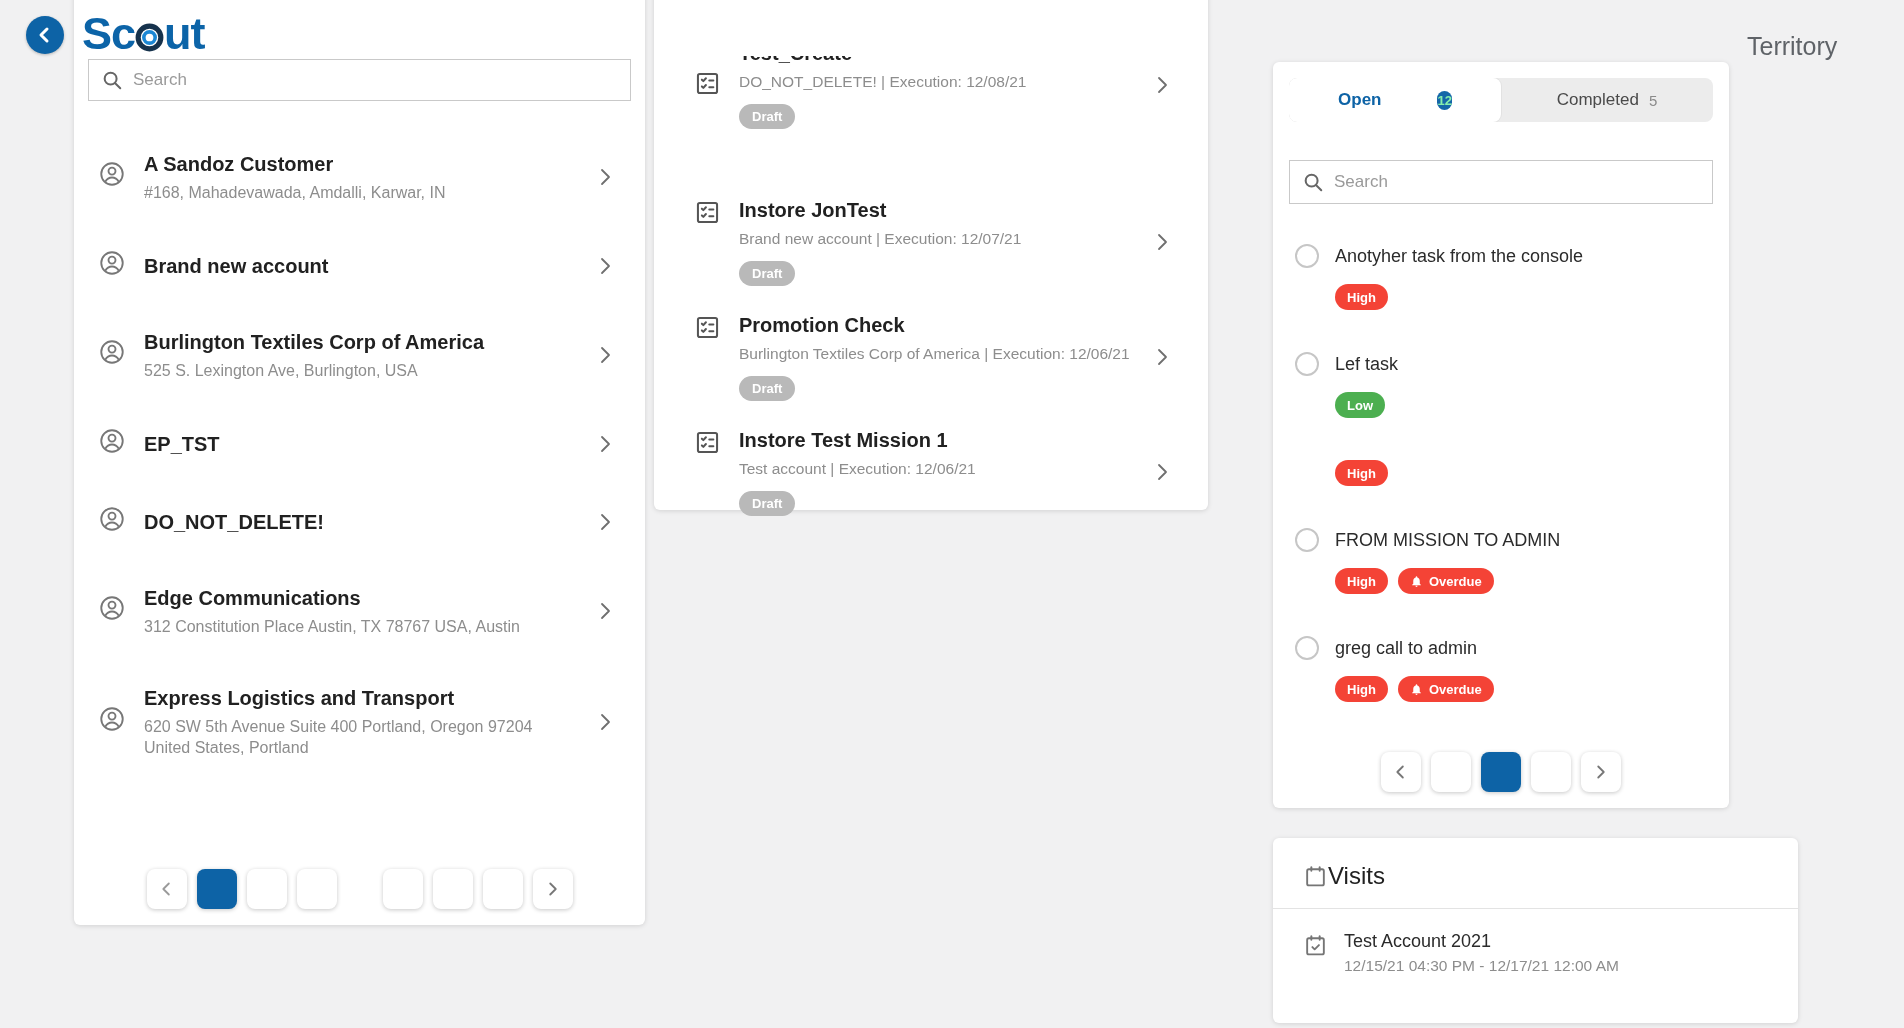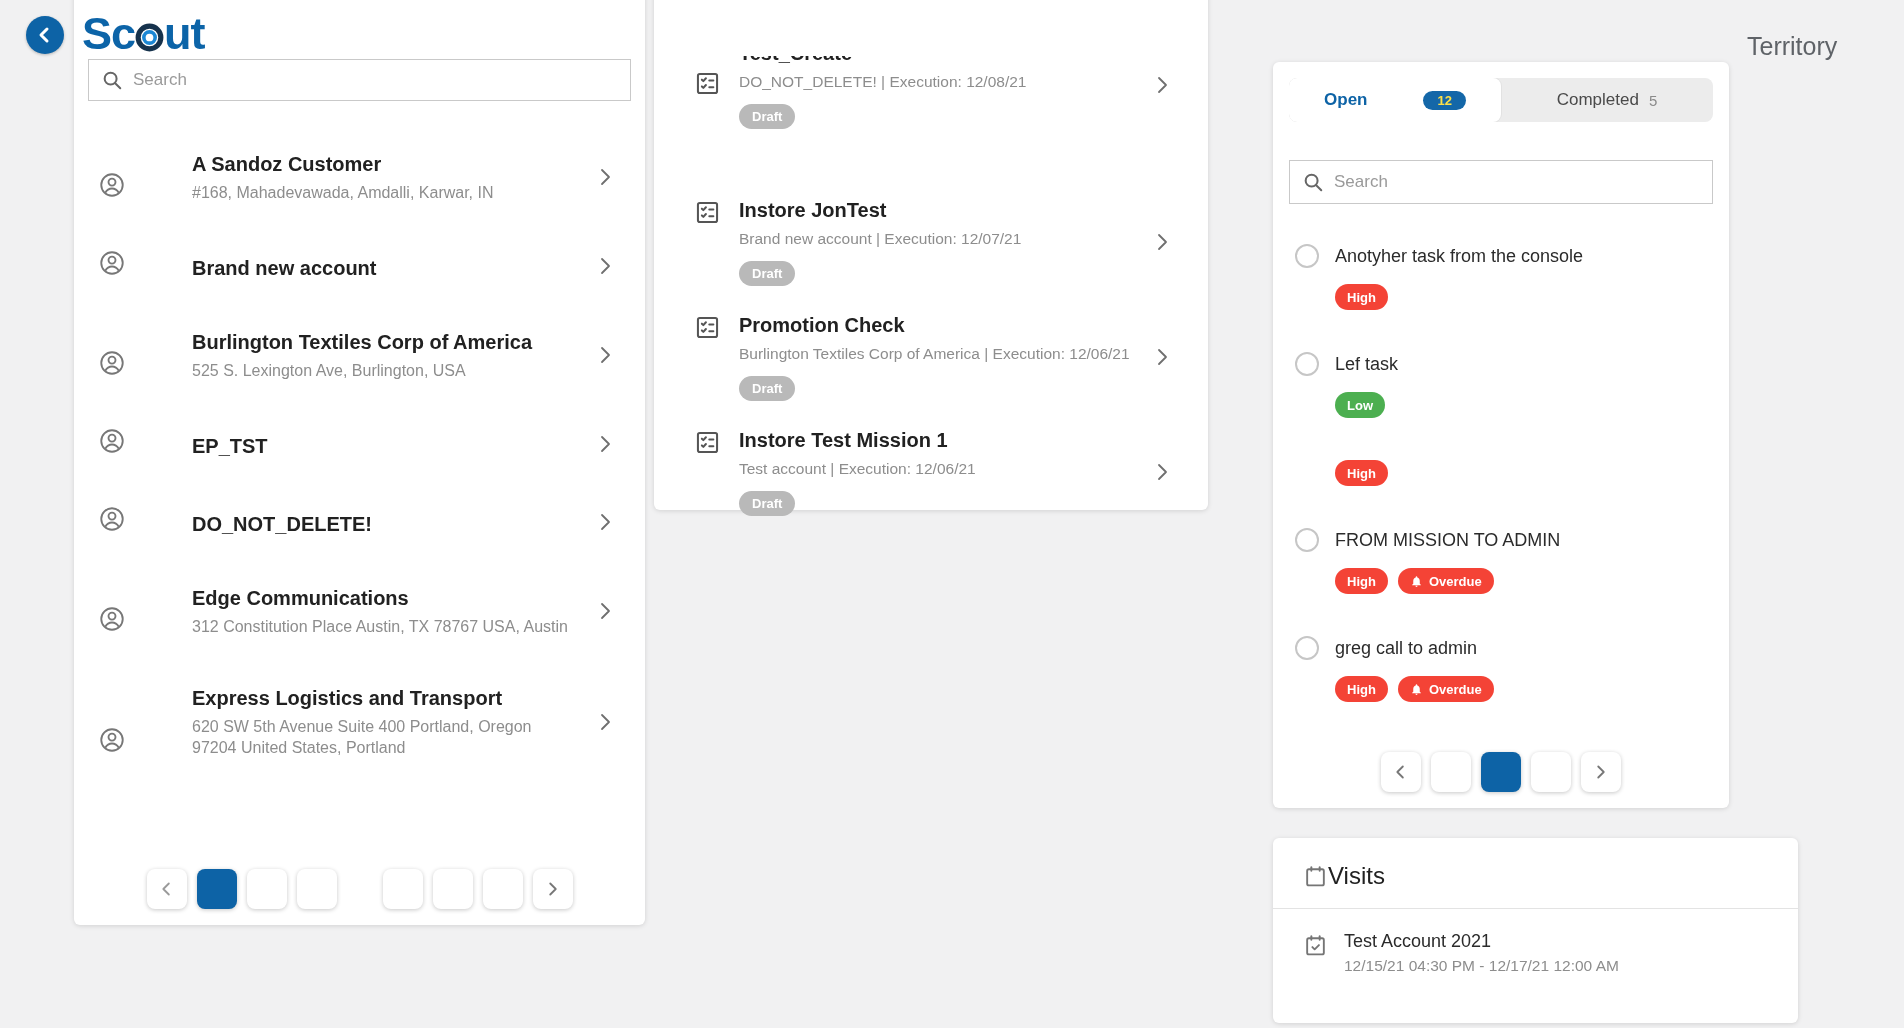--- a/index.html
+++ b/index.html
@@ -19,21 +19,21 @@
 
   
   .accounts-card { left:74px; top:-45px; width:571px; height:970px; padding:0 14px; }
   .search-box { display:flex; align-items:center; gap:10px; height:42px; border:1px solid #c9c9c9;
     border-radius:0; background:#fff; padding:0 12px; }
   .accounts-card .search-box { margin-top:104px; }
   .search-box input { border:none; outline:none; flex:1; font-size:17px; font-family:inherit; color:#333; }
   .search-box input::placeholder { color:#9a9a9a; }
 
   .acct-list { margin-top:26px; }
-  .acct-row { display:flex; align-items:flex-end; padding:24px 4px 24px 10px; position:relative;gap:48px; }
+  .acct-row { display:flex; align-items:center; padding:24px 4px 24px 10px; position:relative; }
   .acct-icon { margin-top:-2px; }
   .acct-text { margin-left:18px; padding-right:48px; }
   .acct-name { font-size:20px; font-weight:bold; color:#212121; line-height:26px; }
   .acct-addr { font-size:16px; color:#8d8d8d; line-height:21px; margin-top:5px; }
   .row-chev { position:absolute; right:14px; top:50%; transform:translateY(-50%); display:flex; cursor:pointer; }
 
   
   .pager { position:absolute; bottom:16px; left:0; right:0; display:flex; justify-content:center;
     align-items:center; gap:10px; }
   .pg-btn { width:40px; height:40px; border-radius:8px; border:none; background:#fff;
@@ -54,22 +54,22 @@
   .m-sub { font-size:15.5px; color:#8d8d8d; line-height:21px; margin-top:5px; }
   .m-status { display:inline-block; margin-top:12px; background:#b9b9b9; color:#fff; font-size:13px;
     font-weight:bold; padding:5px 13px; border-radius:14px; }
 
   
   .tasks-card { left:1273px; top:62px; width:456px; height:746px; padding:16px; }
   .tabs { display:flex; height:44px; background:#ececec; border-radius:8px; overflow:hidden; }
   .tab { flex:1; display:flex; align-items:center; justify-content:center; gap:10px; font-size:17px;
     color:#4a4a4a; cursor:pointer; border-radius:8px; }
   .tab.active { background:#fff; color:#0d63a6; font-weight:bold; box-shadow:0 0 0 1px rgba(0,0,0,.04); }
-  .tab-badge { background:#1467a8; color:#fde047; font-size:13px; font-weight:bold; border-radius:11px;
-    padding:3px 14px; line-height:1;margin-left:46px; }
+  .tab-badge { background:#1467a8; color:#86efac; font-size:13px; font-weight:bold; border-radius:11px;
+    padding:3px 0; line-height:1;margin-left:46px; }
   .tab-count { color:#8a8a8a; font-size:15px; }
   .tasks-card .search-box { margin-top:38px; height:44px; }
 
   .task-list { margin-top:40px; padding:0 6px; }
   .task-row { margin-bottom:42px; }
   .task-head { display:flex; align-items:center; gap:16px; }
   .radio { width:24px; height:24px; border:2px solid #c6c6c6; border-radius:50%; flex:none; cursor:pointer; }
   .task-title { font-size:18px; color:#2b2b2b; }
   .task-badges { margin:16px 0 0 40px; display:flex; gap:10px; }
   .badge { display:inline-flex; align-items:center; gap:6px; height:26px; padding:0 12px;

